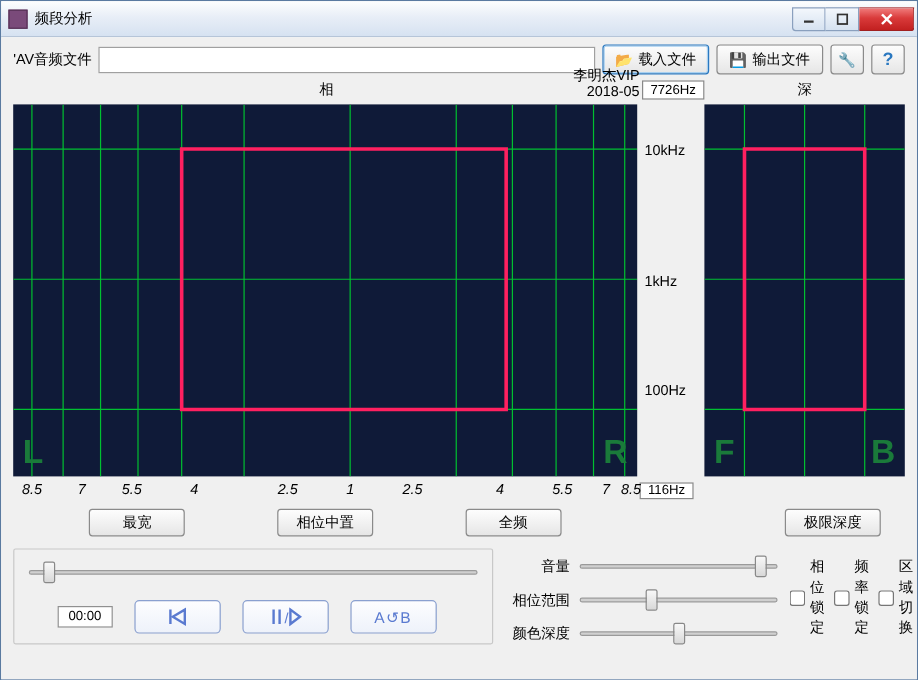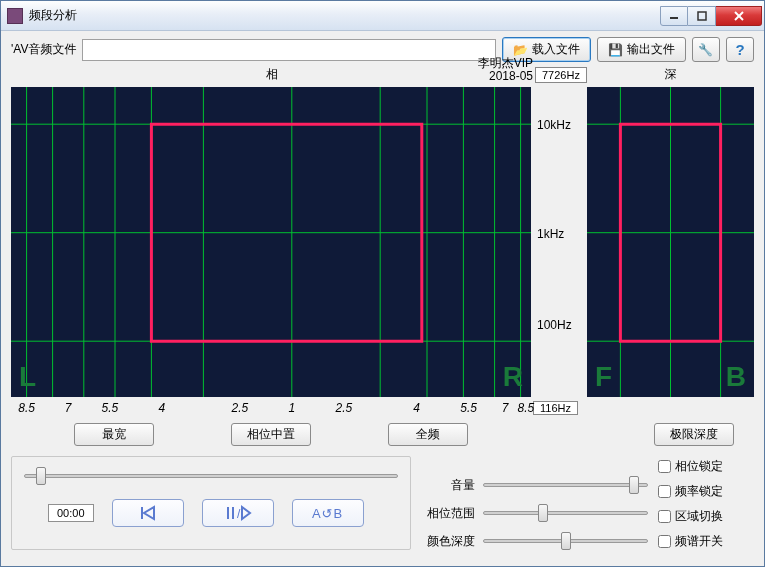--- a/index.html
+++ b/index.html
@@ -54,21 +54,21 @@
   .bottom { display:flex; gap:10px; margin-top:6px;}
   .playback-panel { width:400px; border:1px solid #c8c8c8; background:#f0f0f0; padding:10px 12px 8px 12px; border-radius:2px; display:flex; flex-direction:column; gap:14px;}
   .pos-slider { width:100%; }
   .play-controls { display:flex; align-items:center; gap:18px;padding-left:24px; }
   .time-box { border:1px solid #909090; background:#fff; padding:2px 8px; font-size:11px;}
   .media-btn { width:72px; height:28px; border:1px solid #8aa0d0; border-radius:4px; background:linear-gradient(#fdfdff,#eef2fa); display:flex; align-items:center; justify-content:center; cursor:pointer; color:#5a7ad0;}
   .sliders-col { flex:1; display:flex; flex-direction:column; gap:10px; padding-top:2px;justify-content:flex-end;}
   .slider-row { display:flex; align-items:center; gap:8px;}
   .slider-row .slabel { width:54px; text-align:right;}
   .slider-row input[type=range] { flex:1; }
-  .check-col { width:96px; display:flex; flex-direction:column; gap:8px; padding-top:2px;}
+  .check-col { width:96px; display:flex; flex-direction:row; gap:8px; padding-top:2px;}
   .check-row { display:flex; align-items:center; gap:4px;}
   input[type=range]{ -webkit-appearance:none; height:18px; background:transparent;}
   input[type=range]::-webkit-slider-runnable-track{ height:4px; background:#d0d0d0; border:1px solid #9a9a9a; border-radius:2px;}
   input[type=range]::-webkit-slider-thumb{ -webkit-appearance:none; width:10px; height:18px; background:linear-gradient(#f8f8f8,#d8d8d8); border:1px solid #888; border-radius:2px; margin-top:-8px;}
   input[type=checkbox]{ width:13px; height:13px;}
 </style>
 </head>
 <body>
 
 <div class="window">

